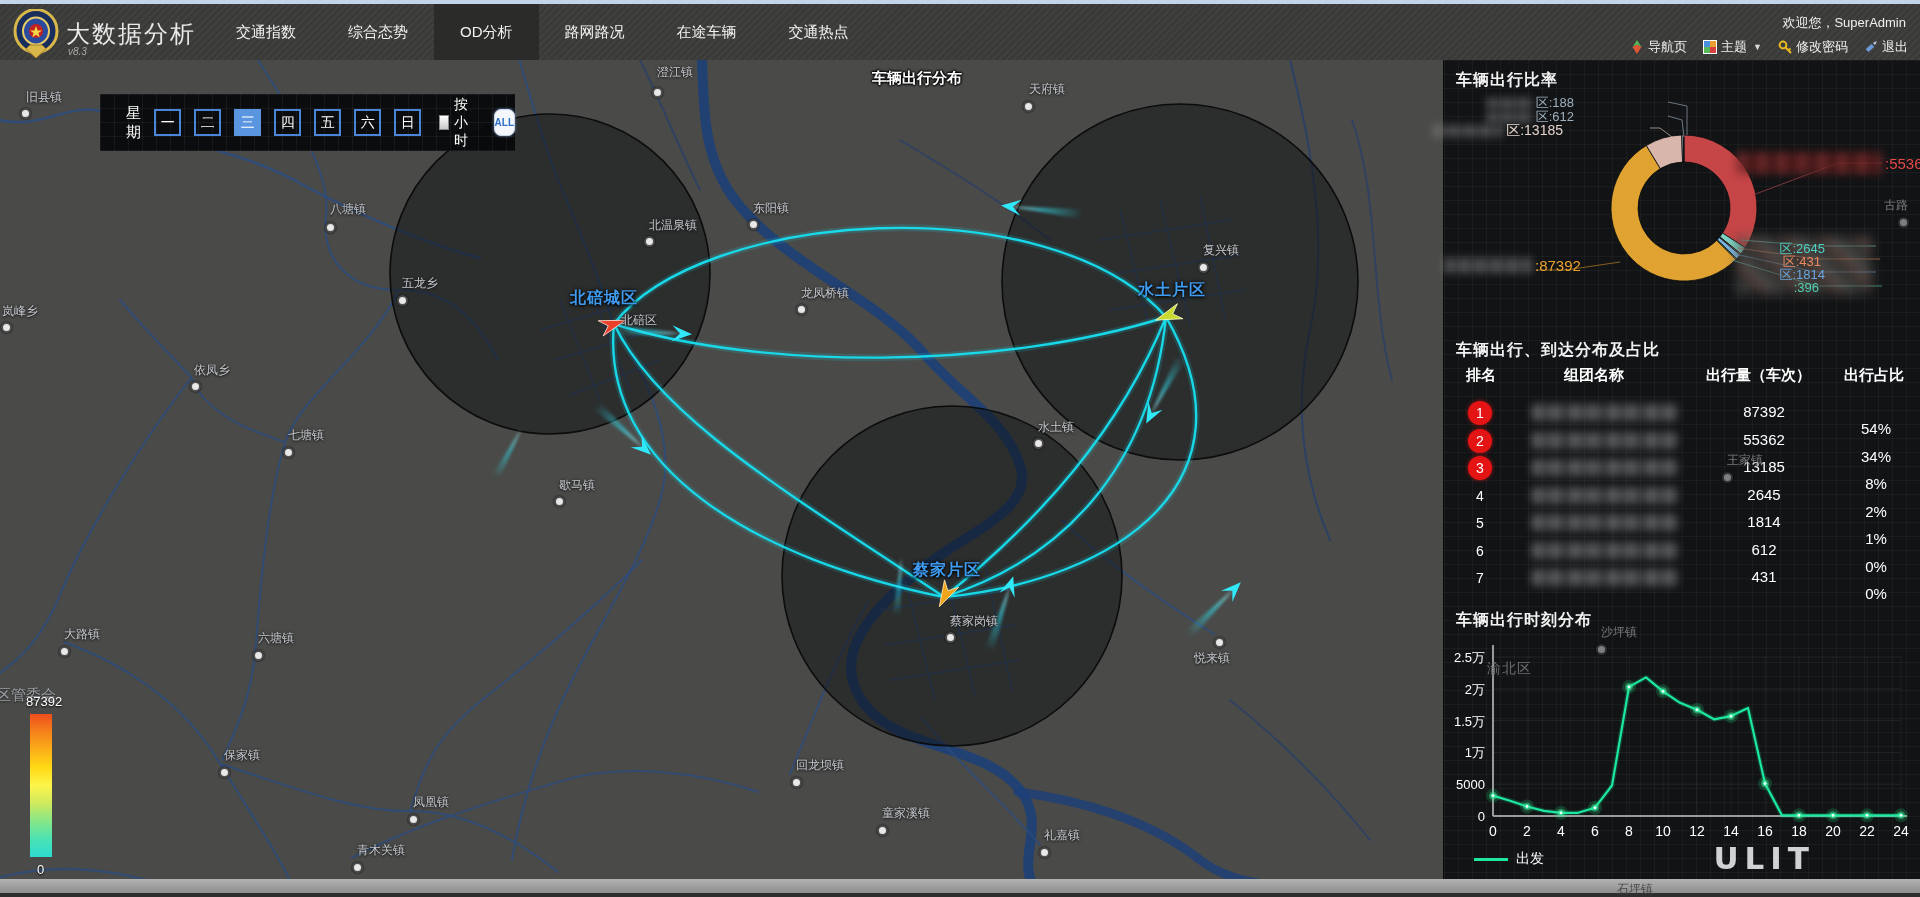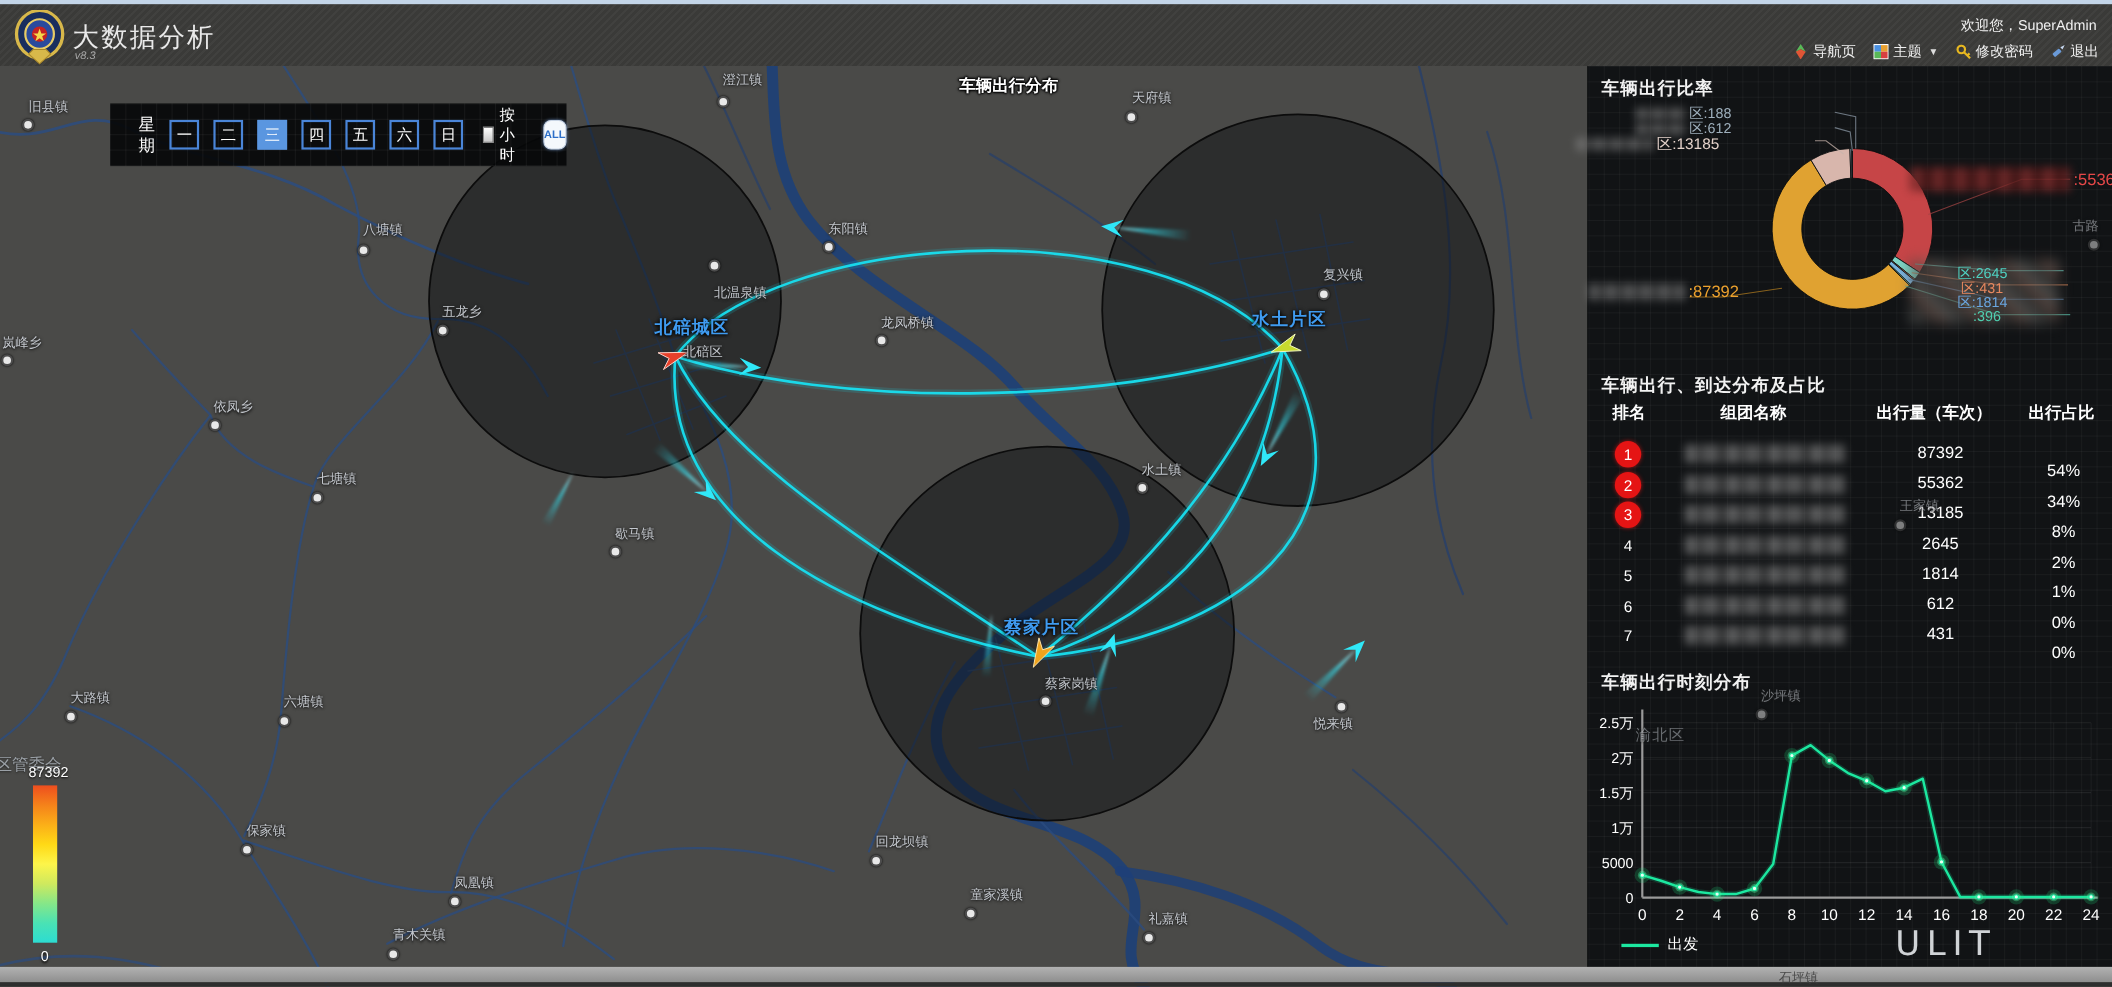--- a/index.html
+++ b/index.html
@@ -108,21 +108,21 @@
   .name-blur{position:absolute;left:88px;top:4px;width:146px;height:17px;border-radius:2px;
       filter:blur(4px);opacity:.55;
       background:repeating-linear-gradient(90deg,#9a9a9a 0 10px,#555 10px 16px,#8a8a8a 16px 30px,#4a4a4a 30px 38px);}
   .t-trips{position:absolute;left:250px;width:140px;text-align:center;top:3px;}
   .t-share{position:absolute;left:392px;width:80px;text-align:center;top:20px;}
   
   #time-legend{position:absolute;left:30px;top:250px;display:flex;align-items:center;gap:8px;z-index:4;}
   #time-legend .line{width:34px;height:3px;background:#1ce8a0;}
   #time-legend .txt{color:#fff;font-size:14px;}
   #watermark{position:absolute;right:16px;top:240px;color:#d0d3d6;font-size:31px;letter-spacing:6px;
-      font-weight:400;z-index:4;font-family:"DejaVu Sans","Liberation Sans",sans-serif;}
+      font-weight:700;z-index:4;font-family:"DejaVu Sans","Liberation Sans",sans-serif;}
 </style>
 </head>
 <body>
 
 <div id="map-layer">
   <svg id="map-svg" width="1920" height="893" viewBox="0 0 1920 893">
     <defs>
       <linearGradient id="cg" x1="0" y1="0" x2="1" y2="0">
         <stop offset="0" stop-color="#c6f8ff" stop-opacity="0.95"></stop>
         <stop offset="0.45" stop-color="#2fe4f4" stop-opacity="0.55"></stop>
@@ -248,21 +248,21 @@
       <div class="town" style="left: 657px; top: 60px;">澄江镇</div>
       <div class="town-dot" style="left: 652px; top: 83px;"></div>
       <div class="town" style="left: 1029px; top: 77px;">天府镇</div>
       <div class="town-dot" style="left: 1023px; top: 97px;"></div>
       <div class="town" style="left: 26px; top: 85px;">旧县镇</div>
       <div class="town-dot" style="left: 20px; top: 104px;"></div>
       <div class="town" style="left: 330px; top: 197px;">八塘镇</div>
       <div class="town-dot" style="left: 325px; top: 218px;"></div>
       <div class="town" style="left: 753px; top: 196px;">东阳镇</div>
       <div class="town-dot" style="left: 748px; top: 215px;"></div>
-      <div class="town" style="left: 649px; top: 213px; margin-top: 41px;">北温泉镇</div>
+      <div class="town" style="left: 649px; top: 213px;">北温泉镇</div>
       <div class="town-dot" style="left: 644px; top: 232px;"></div>
       <div class="town" style="left: 1203px; top: 238px;">复兴镇</div>
       <div class="town-dot" style="left: 1198px; top: 258px;"></div>
       <div class="town" style="left: 402px; top: 271px;">五龙乡</div>
       <div class="town-dot" style="left: 397px; top: 291px;"></div>
       <div class="town" style="left: 801px; top: 281px;">龙凤桥镇</div>
       <div class="town-dot" style="left: 796px; top: 300px;"></div>
       <div class="town" style="left: 2px; top: 299px;">岚峰乡</div>
       <div class="town-dot" style="left: 1px; top: 318px;"></div>
       <div class="town" style="left: 621px; top: 308px;">北碚区</div>
@@ -297,39 +297,47 @@
       <div class="town-dot" style="left: 408px; top: 810px;"></div>
       <div class="town" style="left: 882px; top: 801px;">童家溪镇</div>
       <div class="town-dot" style="left: 877px; top: 821px;"></div>
       <div class="town" style="left: 1044px; top: 823px;">礼嘉镇</div>
       <div class="town-dot" style="left: 1039px; top: 843px;"></div>
       <div class="town" style="left: 357px; top: 838px;">青木关镇</div>
       <div class="town-dot" style="left: 352px; top: 858px;"></div>
       <div class="town over band" style="left: 1617px; top: 877px;">石坪镇</div>
     </div>
   <div id="district-layer">
-      <div class="district-label" style="left: 595px; top: 284px; text-align: center;">北碚城区</div>
+      <div class="district-label" style="left: 570px; top: 284px; text-align: center;">北碚城区</div>
       <div class="district-label" style="left: 1138px; top: 276px;">水土片区</div>
       <div class="district-label" style="left: 913px; top: 556px;">蔡家片区</div>
     </div>
 </div>
 
 <div id="map-title">车辆出行分布</div>
 
 <div id="top-strip"></div>
 <div id="header">
   <svg id="logo" viewBox="0 0 48 50">
     <ellipse cx="24" cy="22" rx="21" ry="21.5" fill="#1a2e5e" stroke="#d8b84a" stroke-width="3"></ellipse>
     <ellipse cx="24" cy="22" rx="13" ry="13.5" fill="#2a4a9e" stroke="#e8cc66" stroke-width="2"></ellipse>
     <circle cx="24" cy="22" r="7" fill="#c42222"></circle>
     <path d="M24 17 L25.6 21.4 L30 21.4 L26.4 24 L27.8 28.4 L24 25.8 L20.2 28.4 L21.6 24 L18 21.4 L22.4 21.4 Z" fill="#f4d84a"></path>
     <path d="M14 40 L24 49 L34 40 L30 36 L18 36 Z" fill="#d8b84a" stroke="#a8862a" stroke-width="1"></path>
   </svg>
   <div id="app-title">大数据分析</div>
   <div id="app-version">v8.3</div>
+  <nav id="nav">
+      <div class="nav-item">交通指数</div>
+      <div class="nav-item">综合态势</div>
+      <div class="nav-item active">OD分析</div>
+      <div class="nav-item">路网路况</div>
+      <div class="nav-item">在途车辆</div>
+      <div class="nav-item">交通热点</div>
+    </nav>
   <div id="welcome">欢迎您，SuperAdmin</div>
   <div id="header-actions">
       <div class="h-action">
         <span>
           <svg width="14" height="14" viewBox="0 0 14 14">
             <path d="M7 0 L11.5 7 L7 4.8 L2.5 7 Z" fill="#58b858"></path>
             <path d="M7 4.8 L11.5 7 L7 14 L2.5 7 Z" fill="#e05535"></path>
           </svg>
         </span>
         <span>导航页</span>

